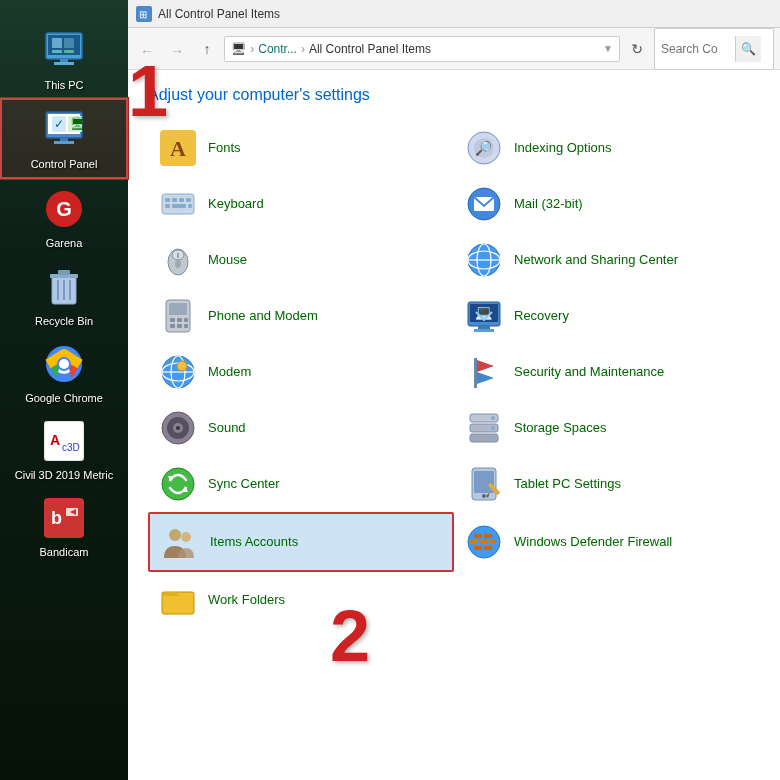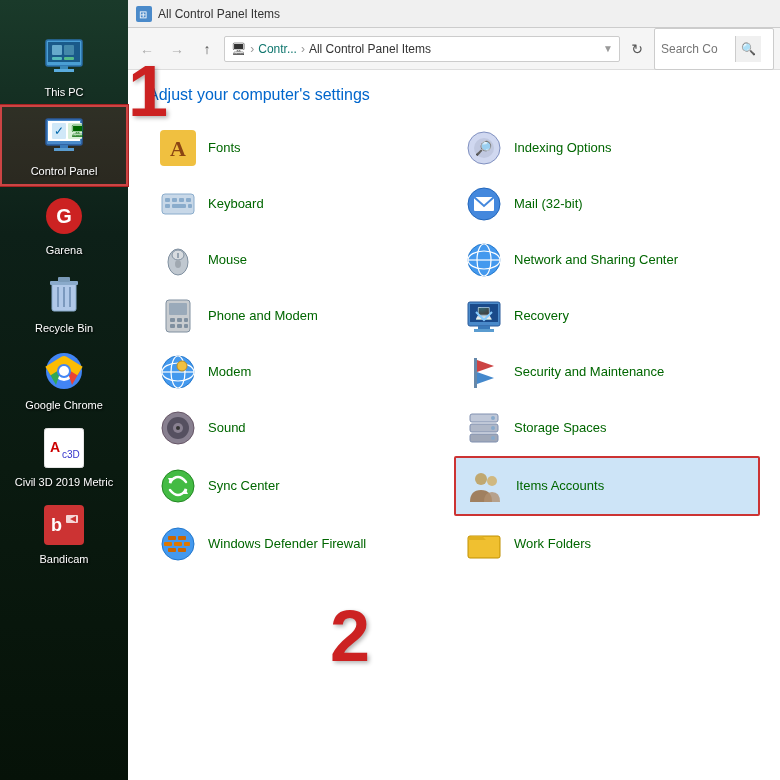--- a/index.html
+++ b/index.html
@@ -12,21 +12,21 @@
     }
 
     
     .desktop-sidebar {
       width: 128px;
       height: 780px;
       background: linear-gradient(180deg, #1a3a2a 0%, #0d2018 30%, #0a1a10 60%, #061208 100%);
       display: flex;
       flex-direction: column;
       align-items: center;
-      padding-top: 28px;
+      padding-top: 21px;
       gap: 0;
       flex-shrink: 0;
       position: relative;
     }
 
     .desktop-icon {
       display: flex;
       flex-direction: column;
       align-items: center;
       padding: 6px 8px;
@@ -568,20 +568,33 @@
           <svg width="36" height="36" viewBox="0 0 36 36">
             <circle cx="18" cy="18" r="16" fill="#44bb44" stroke="#228822" stroke-width="1"></circle>
             <path d="M10 14 Q18 4 26 14 M26 22 Q18 32 10 22" fill="none" stroke="white" stroke-width="2.5" stroke-linecap="round"></path>
             <polygon points="8,10 14,10 11,16" fill="white"></polygon>
             <polygon points="28,26 22,26 25,20" fill="white"></polygon>
           </svg>
         </div>
         <span class="cp-item-label">Sync Center</span>
       </div>
 
+      <div class="cp-item">
+        <div class="cp-item-icon">
+          <svg width="36" height="36" viewBox="0 0 36 36">
+            <rect x="6" y="2" width="24" height="32" rx="3" fill="#b8c8e0" stroke="#7090b8" stroke-width="1"></rect>
+            <rect x="8" y="5" width="20" height="22" fill="#7a9ac8"></rect>
+            <circle cx="18" cy="30" r="2" fill="#4a6a98"></circle>
+
+            <rect x="26" y="16" width="4" height="14" rx="1" fill="#ddaa44" transform="rotate(-45 28 23)"></rect>
+            <polygon points="20,30 24,26 22,32" fill="#886600"></polygon>
+          </svg>
+        </div>
+        <span class="cp-item-label">Tablet PC Settings</span>
+      </div>
 
 
       <div class="cp-item highlighted">
         <div class="cp-item-icon">
           <svg width="36" height="36" viewBox="0 0 36 36">
 
             <circle cx="13" cy="11" r="6" fill="#c0a870"></circle>
             <path d="M2 34 Q2 22 13 22 Q24 22 24 34" fill="#a08060"></path>
             <circle cx="24" cy="13" r="5" fill="#d0b880"></circle>
             <path d="M16 34 Q16 24 24 24 Q32 24 32 34" fill="#b09070" opacity="0.8"></path>

